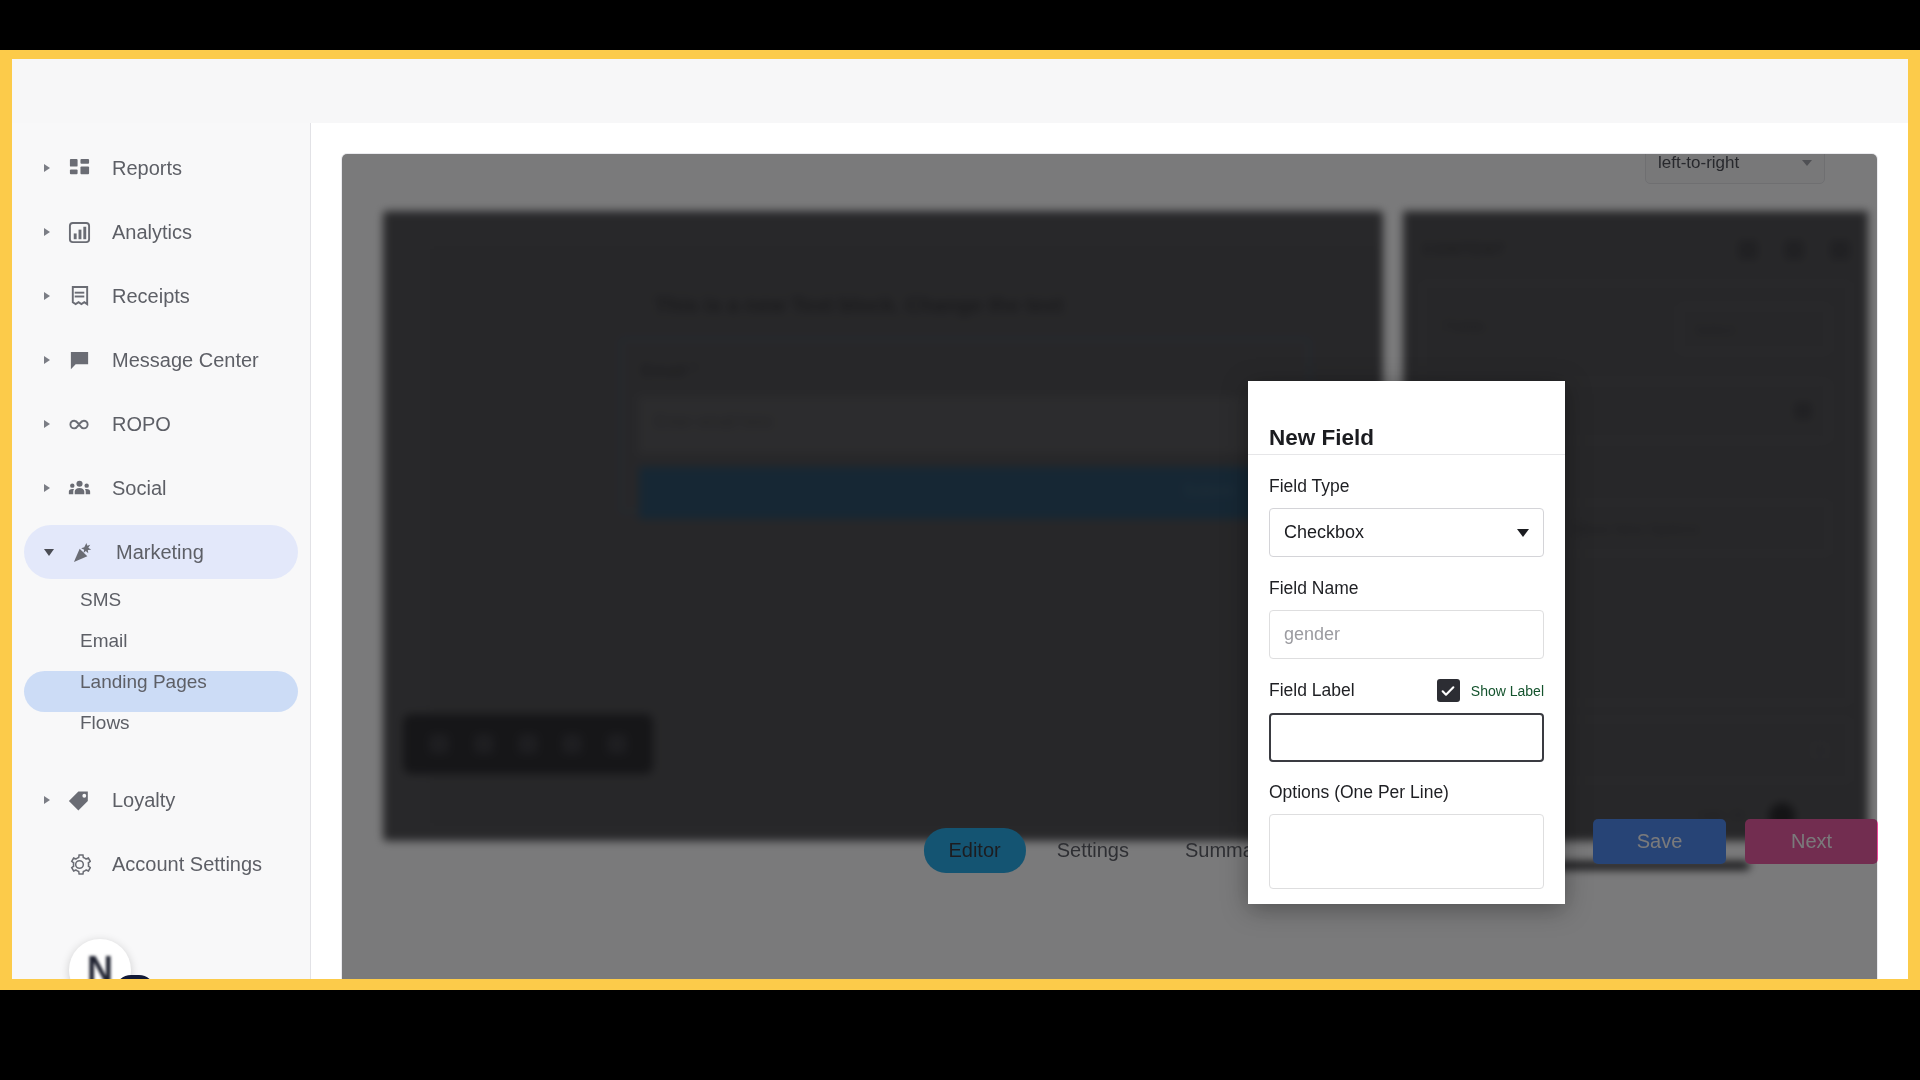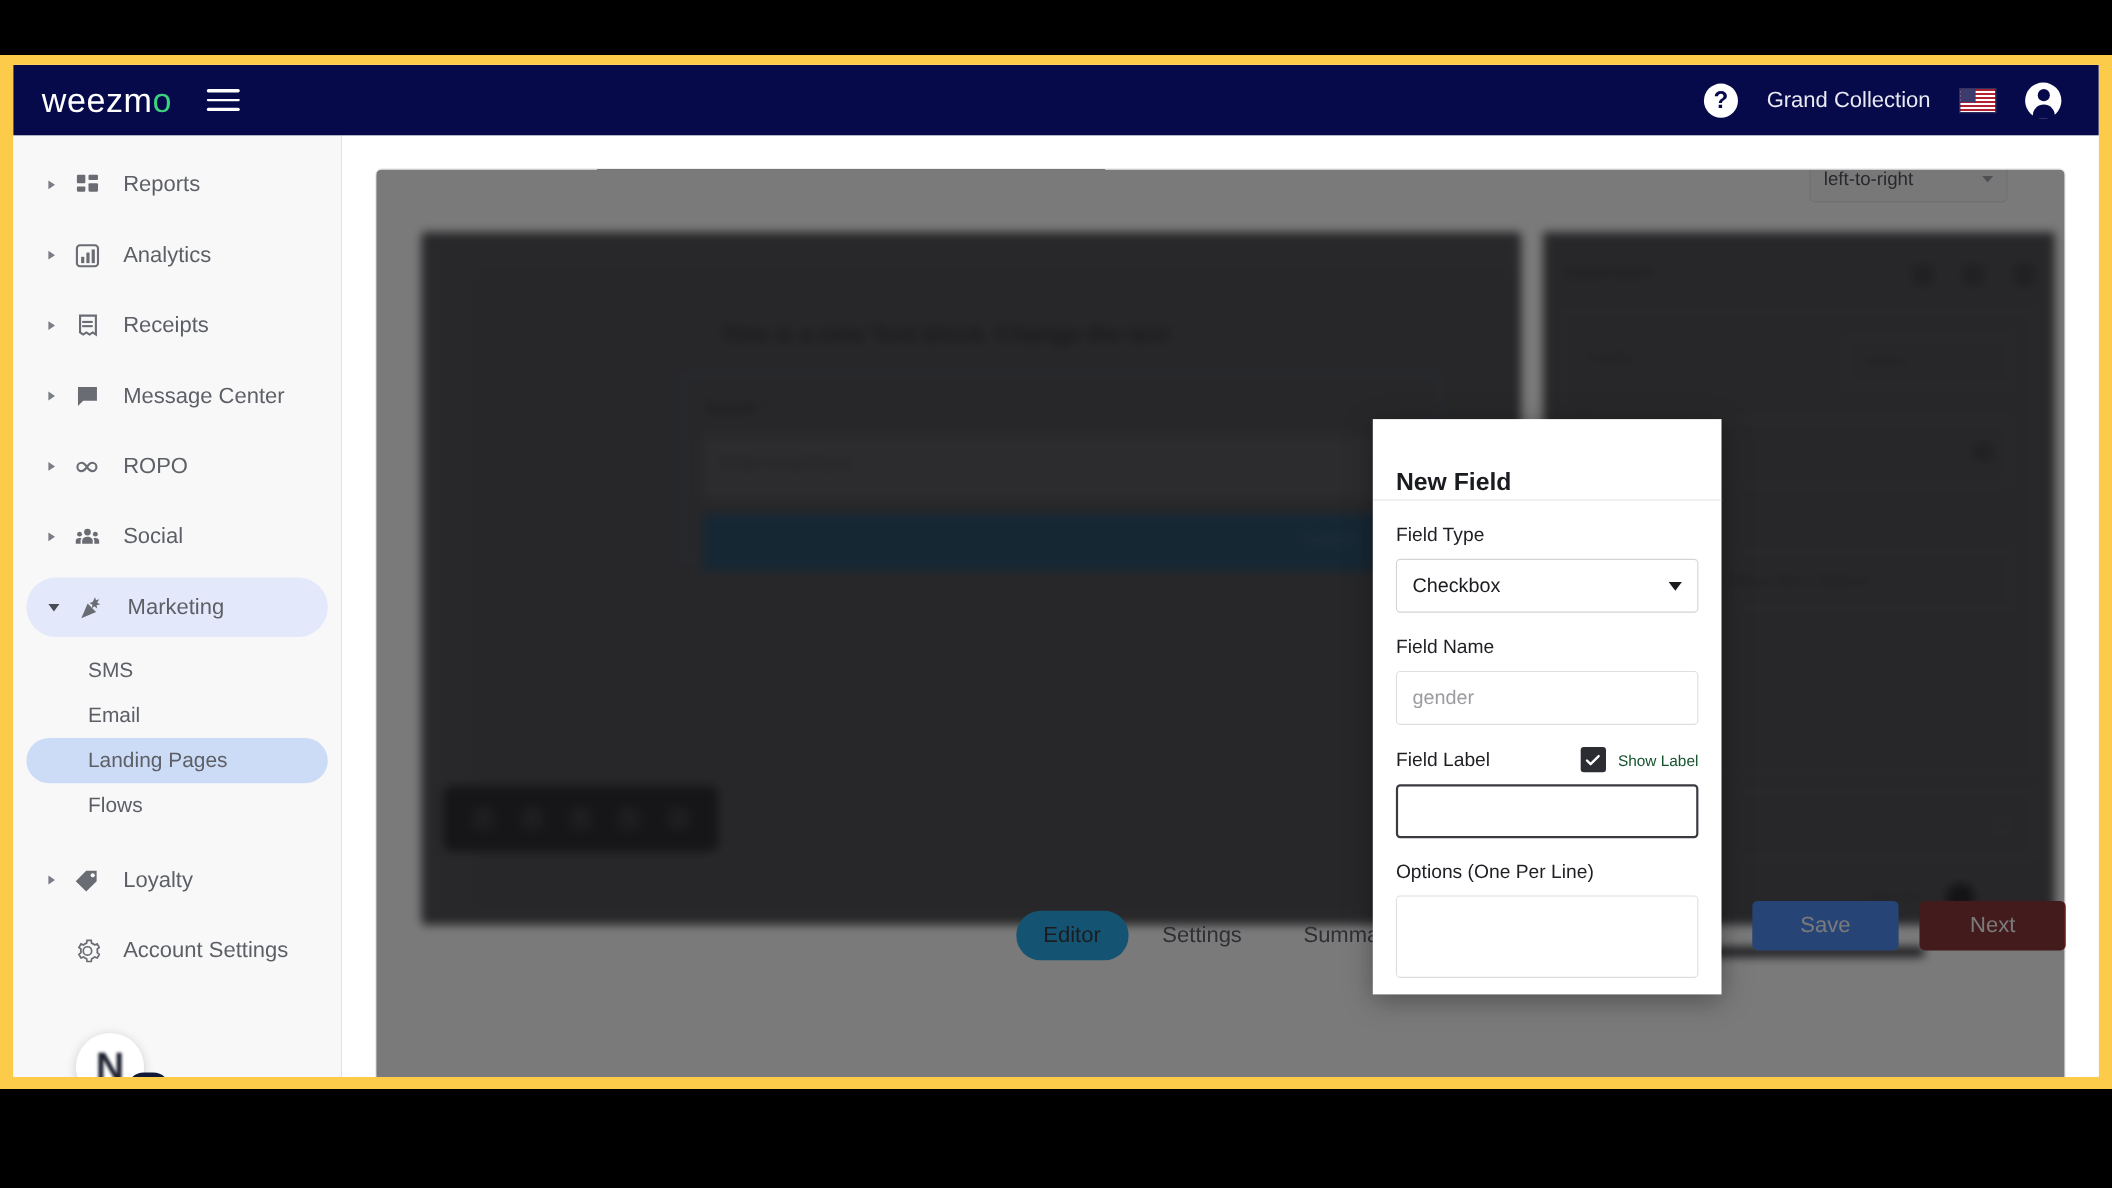--- a/index.html
+++ b/index.html
@@ -109,21 +109,21 @@
     border-bottom: none;
   }
   .nav-icon {
     width: 26px; height: 26px; margin-right: 20px;
     display: flex; align-items: center; justify-content: center;
     color: #6a6c74; flex-shrink: 0;
   }
   .nav-icon svg { width: 23px; height: 23px; fill: #6a6c74; }
   .nav-label { font-size: 20px; color: #5d5f66; white-space: nowrap; }
   .subnav-item {
-    height: 41px; display: flex; align-items: center;
+    height: 41px; display: flex; align-items: flex-start;
     margin: 0 12px; padding-left: 56px;
     border-radius: 21px; font-size: 19px; color: #5d5f66;
     cursor: pointer;
   }
   .subnav-item.selected { background: #ccdcf6; }
 
   
   #chat-widget {
     position: absolute; left: 57px; top: 880px;
     width: 62px; height: 62px; border-radius: 50%;
@@ -335,47 +335,28 @@
   #action-buttons {
     position:absolute; right:30px; top:5px;
     display:flex; gap:19px;align-items:center;
   }
   .btn {
     width:133px; height:45px; border:none; border-radius:5px;
     color:#fff; font-size:20px; cursor:pointer;
     font-family:"Liberation Sans", sans-serif;
   }
   .btn-save { background:#3b7ef3; }
-  .btn-next { background:#7f1d1d; }
+  .btn-next { background:#ec4899; }
 </style>
 </head>
 <body>
 
 <div id="screen">
 <div id="viewport">
 
-  <div id="topbar">
-    <div class="logo-wrap">
-      <span class="logo-text"><span>weezm</span><span class="logo-o-green">o</span></span>
-    </div>
-    <div class="hamburger">
-      <span></span>
-          <span></span>
-          <span></span>
-    </div>
-    <div class="topbar-right">
-      <div class="help-icon">?</div>
-      <div class="account-name">Grand Collection</div>
-      <div class="flag">
-        <div class="stripes"></div>
-            <div class="canton"></div>
-      </div>
-      <div class="avatar-icon"></div>
-    </div>
-  </div>
 
   <div id="sidebar">
 
     <div class="nav-item">
       <div class="caret"></div>
       <div class="nav-icon">
         <svg viewBox="0 0 24 24">
               <rect x="2" y="2" width="8" height="8" rx="1"></rect>
               <rect x="13" y="2" width="9" height="5" rx="1"></rect>
               <rect x="2" y="13" width="8" height="5" rx="1"></rect>

